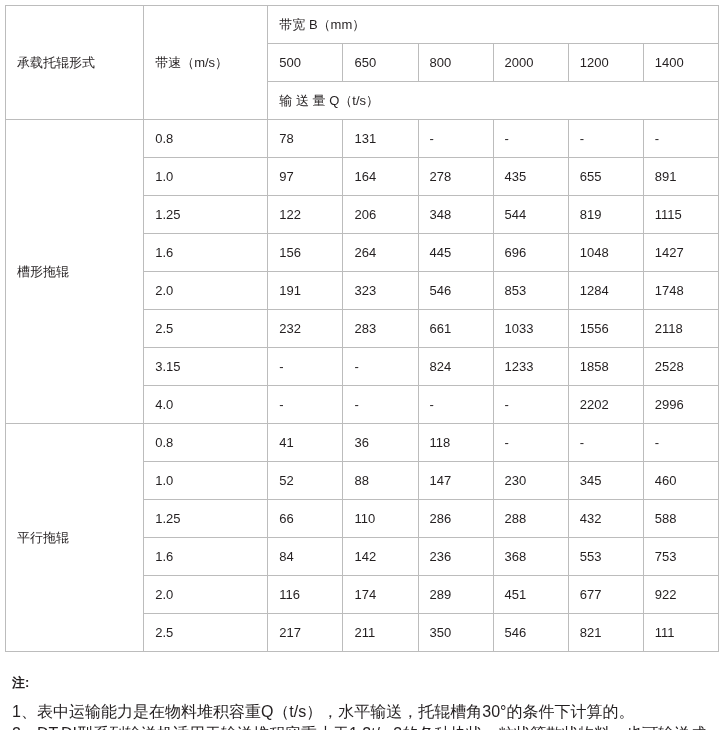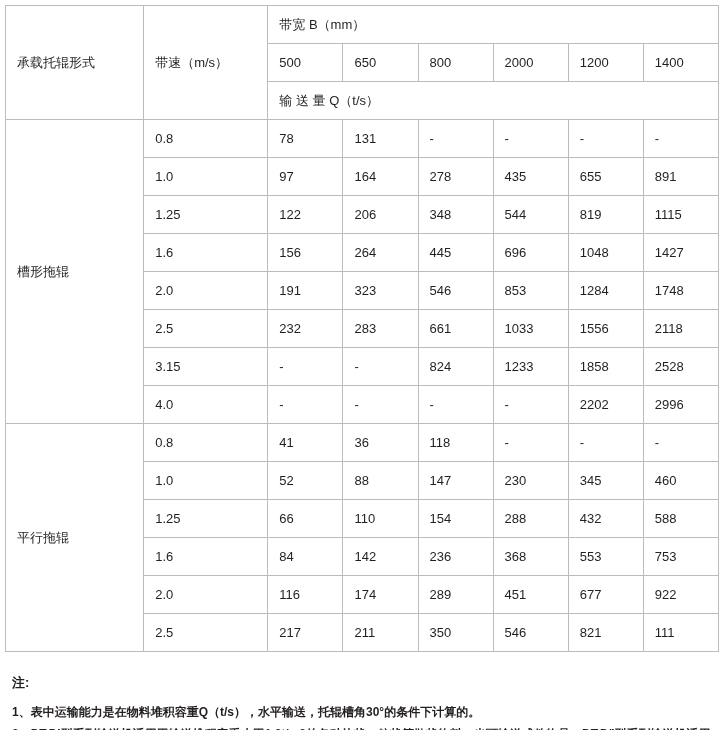--- a/index.html
+++ b/index.html
@@ -52,24 +52,23 @@
     margin: 22px 0 0 12px;
     width: 700px;
   }
   .notes-title {
     font-weight: bold;
     font-size: 13px;
     color: #231f20;
     margin-bottom: 9px;
   }
   .note-line {
-    font-size: 12px;
+    font-size: 16px;
     color: #231f20;
     line-height: 22px;
-    font-weight: bold;
   }
   .note-line.wrap {
     line-height: 22px;
   }
 </style>
 </head>
 <body>
 
 <div class="page">
 
@@ -192,21 +191,21 @@
           <td>88</td>
           <td>147</td>
           <td>230</td>
           <td>345</td>
           <td>460</td>
         </tr>
         <tr>
           <td>1.25</td>
           <td>66</td>
           <td>110</td>
-          <td>154</td>
+          <td>286</td>
           <td>288</td>
           <td>432</td>
           <td>588</td>
         </tr>
         <tr>
           <td>1.6</td>
           <td>84</td>
           <td>142</td>
           <td>236</td>
           <td>368</td>

